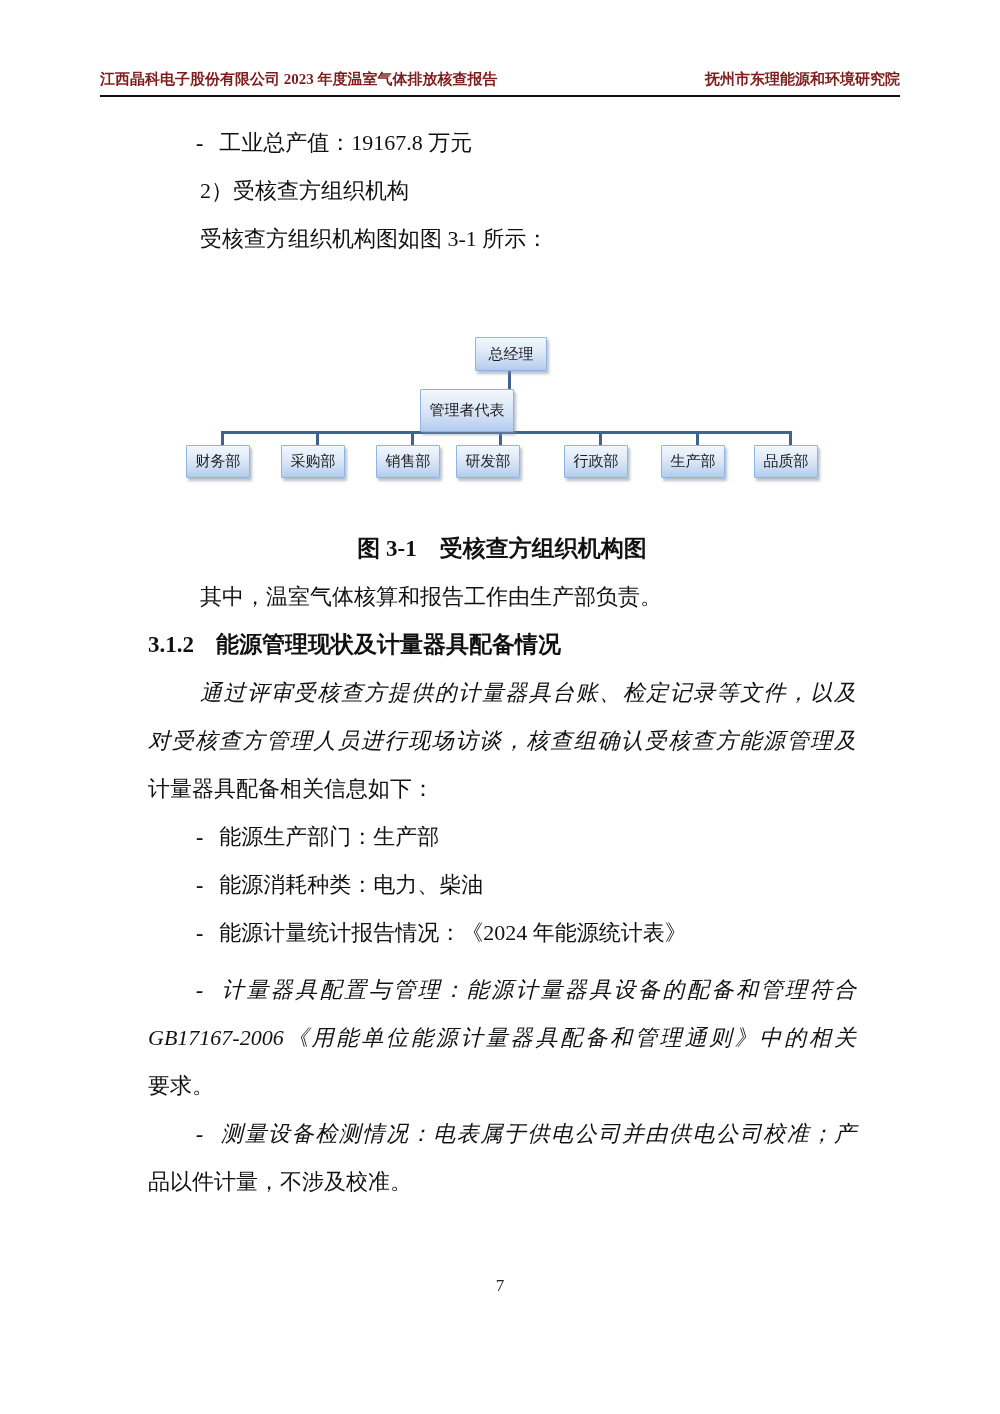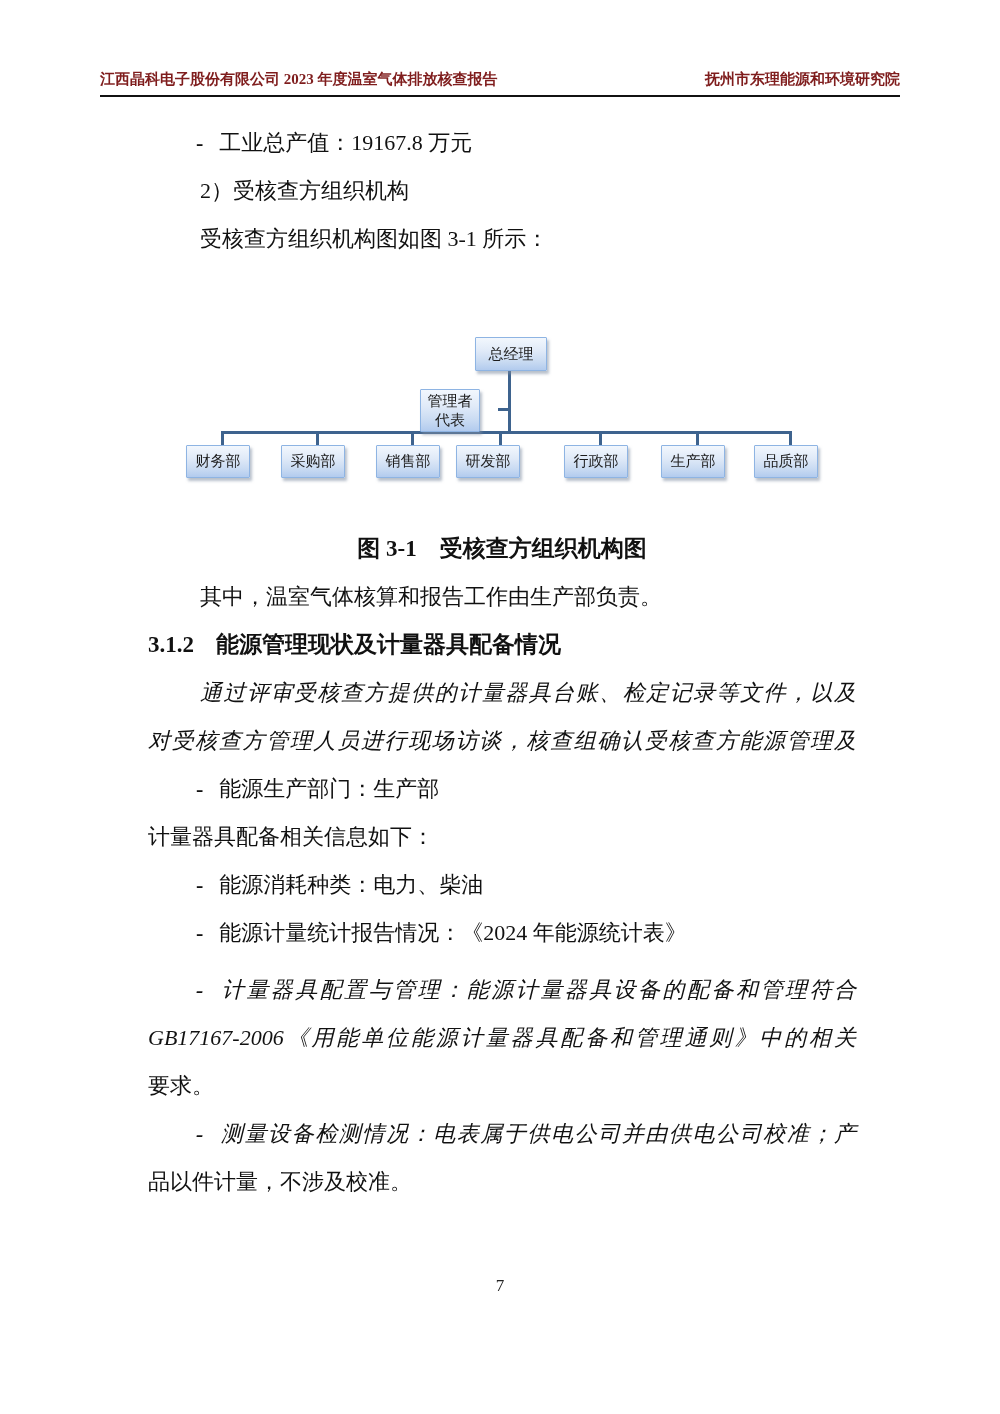--- a/index.html
+++ b/index.html
@@ -41,21 +41,21 @@
     position:absolute;box-sizing:border-box;
     border:1px solid #8eb4e3;border-radius:1px;
     background:linear-gradient(180deg,#f2f7fd 0%,#e0eaf8 40%,#c8daf2 75%,#b2cbee 100%);
     box-shadow:2px 3px 3px rgba(125,140,160,0.55);
     display:flex;align-items:center;justify-content:center;text-align:center;
     font-family:"Liberation Sans","DejaVu Sans",sans-serif;
     font-size:15px;color:#1c1c1c;line-height:1.25;
   }
   .oline{position:absolute;background:#3e638e;}
   .ob-top{left:327px;top:74px;width:72px;height:34px;}
-  .ob-mgr{left:272px;top:126px;width:60px;height:43px;padding:1px 3px;}
+  .ob-mgr{left:272px;top:126px;width:94px;height:43px;padding:1px 3px;}
   .ob-d{top:182px;width:64px;height:33px;}
   .d0{left:38px;}.d1{left:133px;}.d2{left:228px;}.d3{left:308px;}
   .d4{left:416px;}.d5{left:513px;}.d6{left:606px;}
   .l-vtop{left:360px;top:108px;width:3px;height:61px;}
   .l-mgr{left:350px;top:145px;width:12px;height:3px;}
   .l-bus{left:73px;top:168px;width:571px;height:3px;}
   .stub{top:169px;width:3px;height:14px;}
   .s0{left:73px;}.s1{left:168px;}.s2{left:263px;}.s3{left:351px;}
   .s4{left:451px;}.s5{left:548px;}.s6{left:641px;}
   
@@ -108,25 +108,25 @@
 
 <div class="content c2">
   <div class="tline indent">其中，温室气体核算和报告工作由生产部负责。</div>
 
   <div class="tline heading">
     <span>3.1.2</span><span class="sec-title">能源管理现状及计量器具配备情况</span>
   </div>
 
   <div class="tline indent just">通过评审受核查方提供的计量器具台账、检定记录等文件，以及</div>
   <div class="tline just">对受核查方管理人员进行现场访谈，核查组确认受核查方能源管理及</div>
+  <div class="tline wrapok">计量器具配备相关信息如下：</div>
+
   <div class="tline bullet">
     <span class="marker">-</span><span>能源生产部门：生产部</span>
   </div>
-
-  <div class="tline wrapok">计量器具配备相关信息如下：</div>
   <div class="tline bullet">
     <span class="marker">-</span><span>能源消耗种类：电力、柴油</span>
   </div>
   <div class="tline bullet">
     <span class="marker">-</span><span>能源计量统计报告情况：《2024 年能源统计表》</span>
   </div>
 
   <div class="tline bullet just sp8">
     <span class="marker">-</span><span>计量器具配置与管理：能源计量器具设备的配备和管理符合</span>
   </div>

